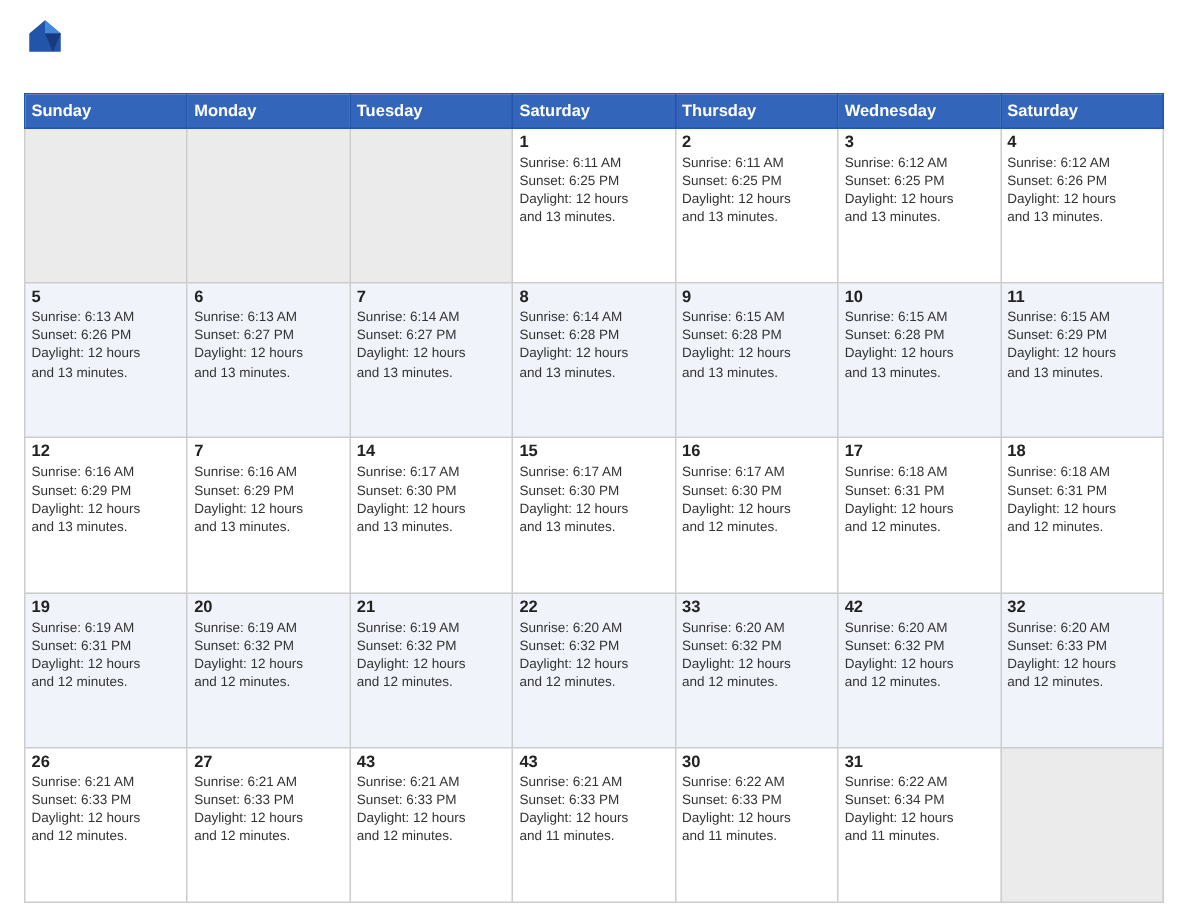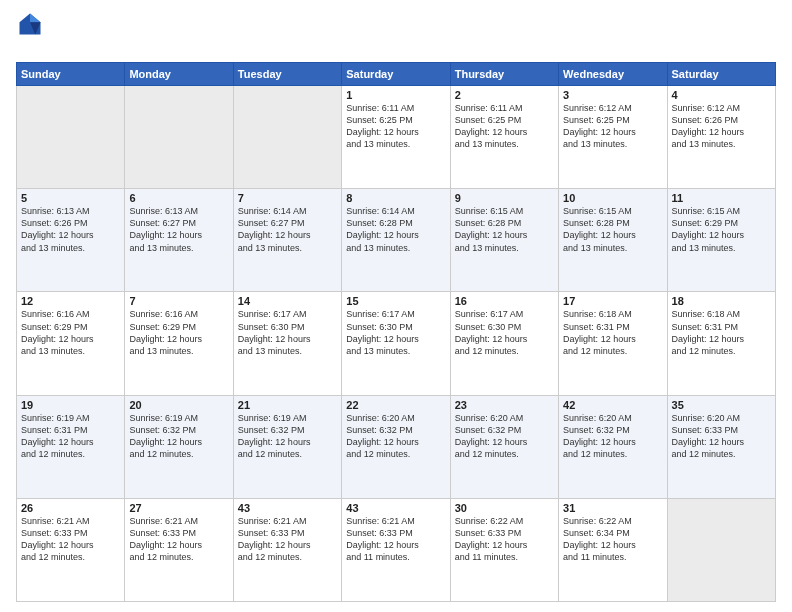--- a/index.html
+++ b/index.html
@@ -304,35 +304,35 @@
 and 12 minutes.</div>
           </td>
           <td>
             <span class="day-num">22</span>
             <div class="day-info" style="white-space: pre-line;">Sunrise: 6:20 AM
 Sunset: 6:32 PM
 Daylight: 12 hours
 and 12 minutes.</div>
           </td>
           <td>
-            <span class="day-num">23</span>
+            <span class="day-num">33</span>
             <div class="day-info" style="white-space: pre-line;">Sunrise: 6:20 AM
 Sunset: 6:32 PM
 Daylight: 12 hours
 and 12 minutes.</div>
           </td>
           <td>
             <span class="day-num">42</span>
             <div class="day-info" style="white-space: pre-line;">Sunrise: 6:20 AM
 Sunset: 6:32 PM
 Daylight: 12 hours
 and 12 minutes.</div>
           </td>
           <td>
-            <span class="day-num">35</span>
+            <span class="day-num">32</span>
             <div class="day-info" style="white-space: pre-line;">Sunrise: 6:20 AM
 Sunset: 6:33 PM
 Daylight: 12 hours
 and 12 minutes.</div>
           </td>
         </tr>
         <tr>
           <td>
             <span class="day-num">26</span>
             <div class="day-info" style="white-space: pre-line;">Sunrise: 6:21 AM

